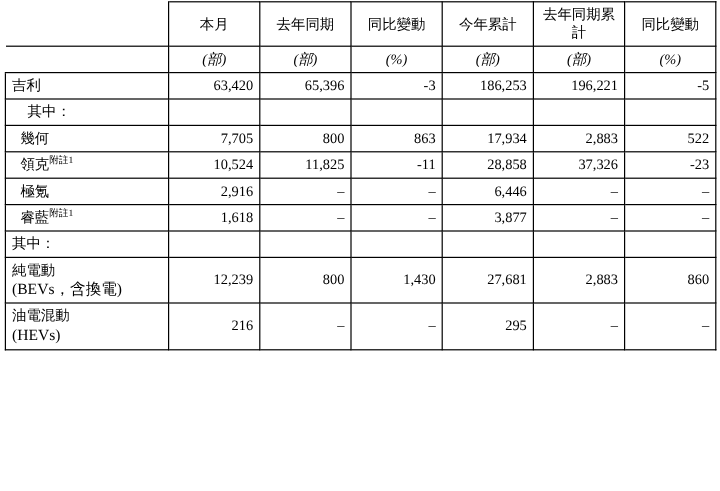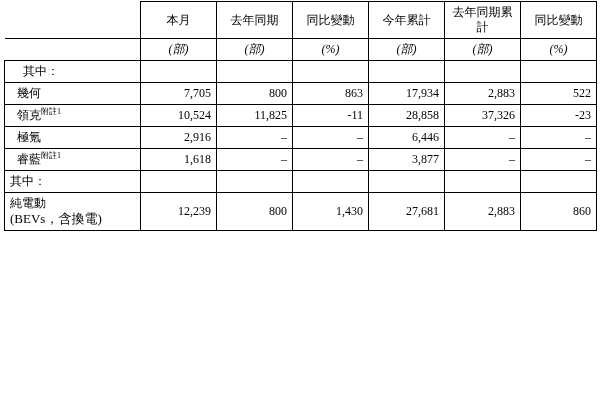--- a/index.html
+++ b/index.html
@@ -118,20 +118,29 @@
         <td>(部)</td>
         <td>(部)</td>
         <td>(%)</td>
         <td>(部)</td>
         <td>(部)</td>
         <td>(%)</td>
       </tr>
     </thead>
     <tbody id="tbody">
         <tr>
+          <td class="lbl">吉利</td>
+          <td class="num">63,420</td>
+          <td class="num">65,396</td>
+          <td class="num">-3</td>
+          <td class="num">186,253</td>
+          <td class="num">196,221</td>
+          <td class="num">-5</td>
+        </tr>
+        <tr>
           <td class="lbl indent1">其中：</td>
           <td class="num"></td>
           <td class="num"></td>
           <td class="num"></td>
           <td class="num"></td>
           <td class="num"></td>
           <td class="num"></td>
         </tr>
         <tr>
           <td class="lbl indent2">幾何</td>
@@ -180,15 +189,24 @@
         </tr>
         <tr class=" tall">
           <td class="lbl">純電動<span class="sub2">(BEVs，含換電)</span></td>
           <td class="num">12,239</td>
           <td class="num">800</td>
           <td class="num">1,430</td>
           <td class="num">27,681</td>
           <td class="num">2,883</td>
           <td class="num">860</td>
         </tr>
+        <tr class=" tall">
+          <td class="lbl">油電混動<span class="sub2">(HEVs)</span></td>
+          <td class="num">216</td>
+          <td class="num">–</td>
+          <td class="num">–</td>
+          <td class="num">295</td>
+          <td class="num">–</td>
+          <td class="num">–</td>
+        </tr>
       </tbody>
   </table>
 </div>
 
 </body></html>

